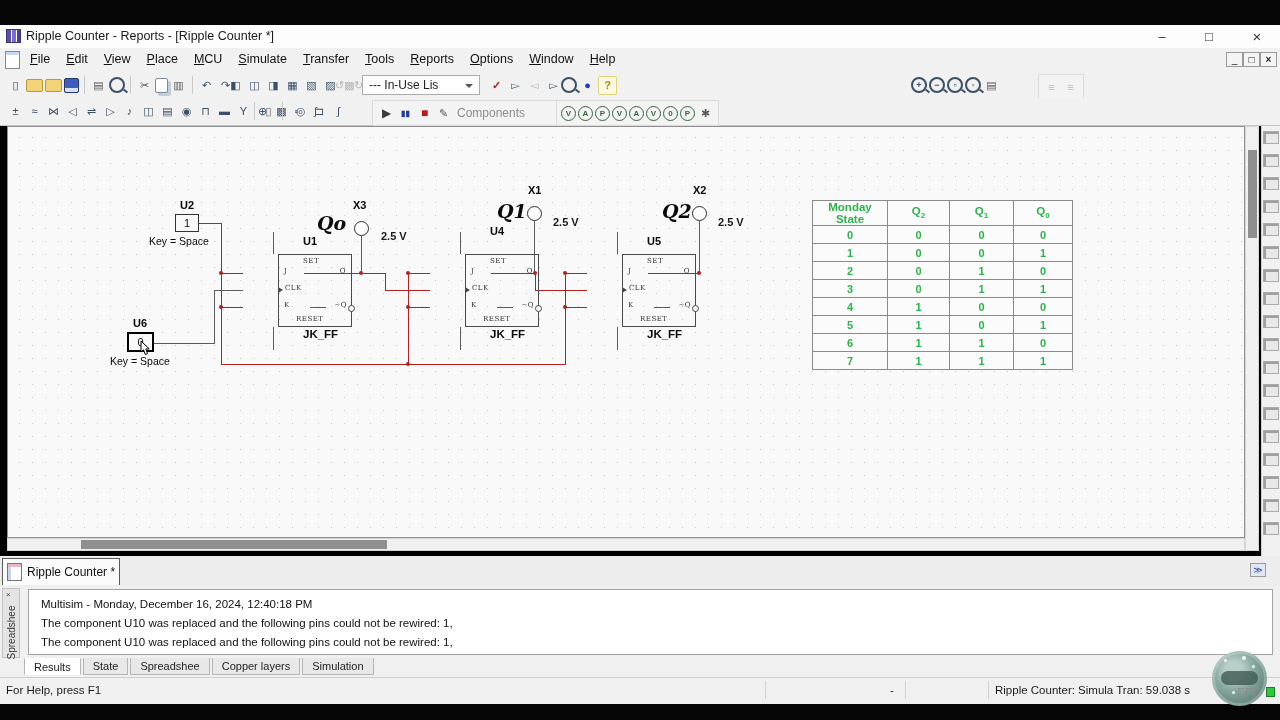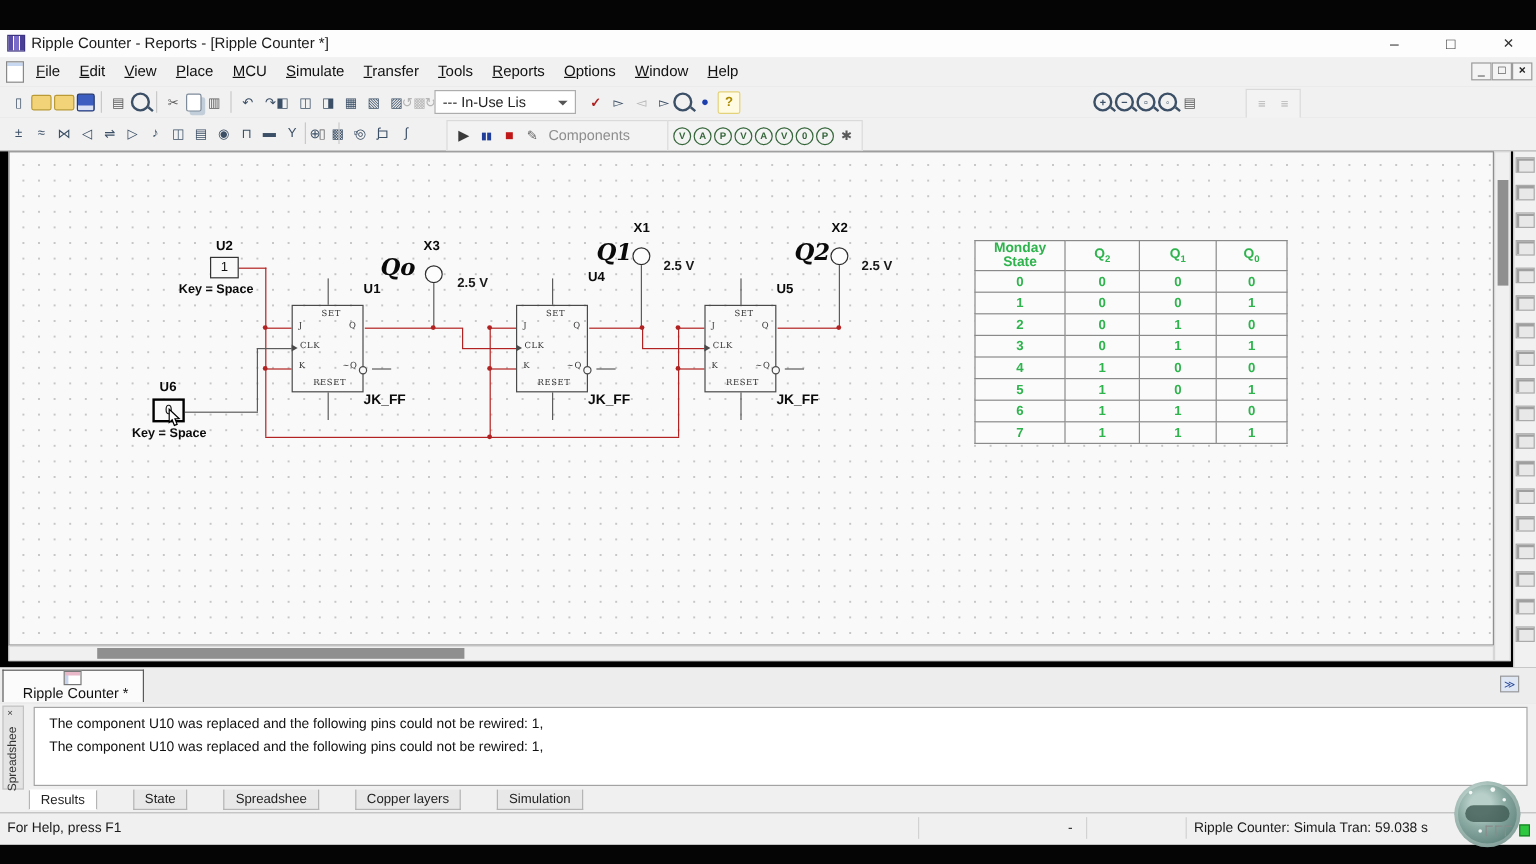--- a/index.html
+++ b/index.html
@@ -48,45 +48,45 @@
   #hscroll{left:7px;top:538px;width:1238px;height:13px;background:#f0f0f0;border:1px solid #d6d6d6;box-sizing:border-box;}
   #hthumb{left:81px;top:540px;width:306px;height:9px;background:#8f8f8f;}
   #vscroll{left:1245px;top:126px;width:14px;height:425px;background:#f0f0f0;border:1px solid #d6d6d6;box-sizing:border-box;}
   #vthumb{left:1248px;top:150px;width:9px;height:88px;background:#8f8f8f;}
   #instruments{left:1261px;top:126px;width:19px;height:430px;background:#f1f1f1;border-left:1px solid #d0d0d0;display:flex;flex-direction:column;align-items:center;padding-top:5px;box-sizing:border-box;}
   .instr{width:14px;height:11px;background:#e8e8e8;border:1px solid #aaa;box-shadow:inset 2px 2px 0 #9f9f9f;margin-bottom:10px;flex:0 0 auto;}
   
   .wire{background:#b22222;}
   .gwire{background:#5c5c5c;}
   .dot{width:4px;height:4px;border-radius:50%;background:#b22222;}
-  .ff{border:1.2px solid #4a4a4a;width:60px;height:73px;box-sizing:border-box;}
+  .ff{border:1.2px solid #4a4a4a;width:74px;height:73px;box-sizing:border-box;margin-left:35px;}
   .pin{position:absolute;font-family:"DejaVu Serif",serif;font-size:7px;color:#333;letter-spacing:0.5px;}
   .clktri{position:absolute;left:-1px;top:32px;width:0;height:0;border-top:3px solid transparent;border-bottom:3px solid transparent;border-left:5px solid #4a4a4a;}
   .bubble{position:absolute;width:5px;height:5px;border:1px solid #4a4a4a;border-radius:50%;background:#f9f9f9;}
   .ref{font-weight:bold;font-size:11px;color:#0a0a0a;}
   .sigl{font-family:"DejaVu Serif",serif;font-style:italic;font-weight:bold;font-size:19px;color:#0a0a0a;}
   .volt{font-weight:bold;font-size:11px;color:#1a1a1a;}
-  .keyl{font-weight:bold;font-size:10.5px;color:#0a0a0a;}
+  .keyl{font-weight:normal;font-size:10.5px;color:#0a0a0a;}
   .swbox{border:1px solid #333;background:#f9f9f9;font-size:11px;color:#111;display:flex;align-items:center;justify-content:center;box-sizing:border-box;}
   .probe-circle{width:15px;height:15px;border:1.5px solid #2e2e2e;border-radius:50%;background:#fdfdfd;box-sizing:border-box;}
   
   #ttable{left:812px;top:200px;border-collapse:collapse;background:#fbfbfb;border:1px solid #6f6f6f;}
   #ttable th,#ttable td{border:1px solid #8a8a8a;font-size:11px;font-weight:bold;color:#2eb34d;text-align:center;padding:0;height:17px;}
   #ttable th{font-size:11.5px;}
   #ttable sub{font-size:8px;}
   .c0{width:74px}.c1{width:61px}.c2{width:63px}.c3{width:58px}
   
   #tabstrip{left:0;top:556px;width:1280px;height:30px;background:#ededed;border-bottom:1px solid #d0d0d0;}
-  #sheettab{left:2px;top:558px;width:118px;height:27px;background:#fbfbfb;border:1px solid #5a5a5a;border-bottom:none;display:flex;align-items:center;padding-left:4px;box-sizing:border-box;font-size:12px;color:#111;flex-direction:column;}
+  #sheettab{left:2px;top:558px;width:118px;height:27px;background:#fbfbfb;border:1px solid #5a5a5a;border-bottom:none;display:flex;align-items:center;padding-left:4px;box-sizing:border-box;font-size:12px;color:#111;}
   .sheet-icon{width:13px;height:16px;background:#fff;border:1px solid #777;box-shadow:inset 0 3px 0 #e8b8c8, inset 3px 0 0 #c8d4ee;margin-right:5px;}
   #spread{left:0;top:586px;width:1280px;height:91px;background:#f0f0f0;}
   #spread-side{left:2px;top:588px;width:18px;height:70px;background:#e4e4e4;border:1px solid #c2c2c2;box-sizing:border-box;}
   #spread-side-label{position:absolute;left:-24px;top:38px;transform:rotate(-90deg);transform-origin:center;font-size:10px;color:#333;width:64px;text-align:center;}
   #spread-msgs{left:28px;top:589px;width:1245px;height:66px;background:#fff;border:1px solid #a3a3a3;box-sizing:border-box;padding:5px 0 0 12px;font-size:11.5px;color:#111;line-height:19px;}
-  #spread-tabs{left:24px;top:658px;height:19px;display:flex;gap:28px;}
+  #spread-tabs{left:24px;top:658px;height:19px;display:flex;}
   .stab{padding:2px 9px 0 9px;font-size:11px;color:#222;border:1px solid #b5b5b5;border-top:none;background:#e8e8e8;margin-right:2px;height:17px;box-sizing:border-box;}
   .stab.active{background:#fff;border-top:1px solid #fff;font-weight:normal;border-bottom:1px solid #fff;}
   #statusbar{left:0;top:677px;width:1280px;height:26px;background:#f0f0f0;border-top:1px solid #cfcfcf;font-size:11.5px;color:#1a1a1a;}
   .sdiv{top:681px;width:1px;height:18px;background:#d2d2d2;}
   #watermark{left:1212px;top:651px;width:55px;height:55px;border-radius:50%;z-index:60;
      background:radial-gradient(circle at 40% 35%,#b8cfc9 0 18%,#8aaaa2 40%,#5f837b 75%,#48665f 100%);
      box-shadow:inset 0 0 0 3px rgba(255,255,255,0.25);}
   #watermark::after{content:"";position:absolute;left:9px;top:20px;width:37px;height:14px;background:#3e5a53;border-radius:7px;opacity:.8;}
   .spark{position:absolute;background:#fff;border-radius:50%;opacity:.9;}
   #led{left:1266px;top:687px;width:9px;height:10px;background:#2ec840;z-index:61;border:1px solid #1b7f28;box-sizing:border-box;}
@@ -427,20 +427,21 @@
   <span>Ripple Counter *</span>
 </div>
 <div class="abs mini-sq" style="left:1250px;top:563px;width:14px;height:12px;background:#dfe7f4;color:#2a4a9a;font-size:9px">≫</div>
 
 <div class="abs" id="spread"></div>
 <div class="abs" id="spread-side">
   <span class="abs" style="left:3px;top:1px;font-size:8px;color:#444">×</span>
   <span id="spread-side-label">Spreadshee</span>
 </div>
 <div class="abs" id="spread-msgs">
+  <div>Multisim  -  Monday, December 16, 2024, 12:40:18 PM</div>
   <div>The component U10 was replaced and the following pins could not be rewired: 1,</div>
   <div>The component U10 was replaced and the following pins could not be rewired: 1,</div>
 </div>
 <div class="abs" id="spread-tabs">
     <span class="stab active">Results</span>
     <span class="stab">State</span>
     <span class="stab">Spreadshee</span>
     <span class="stab">Copper layers</span>
     <span class="stab">Simulation</span>
   </div>

